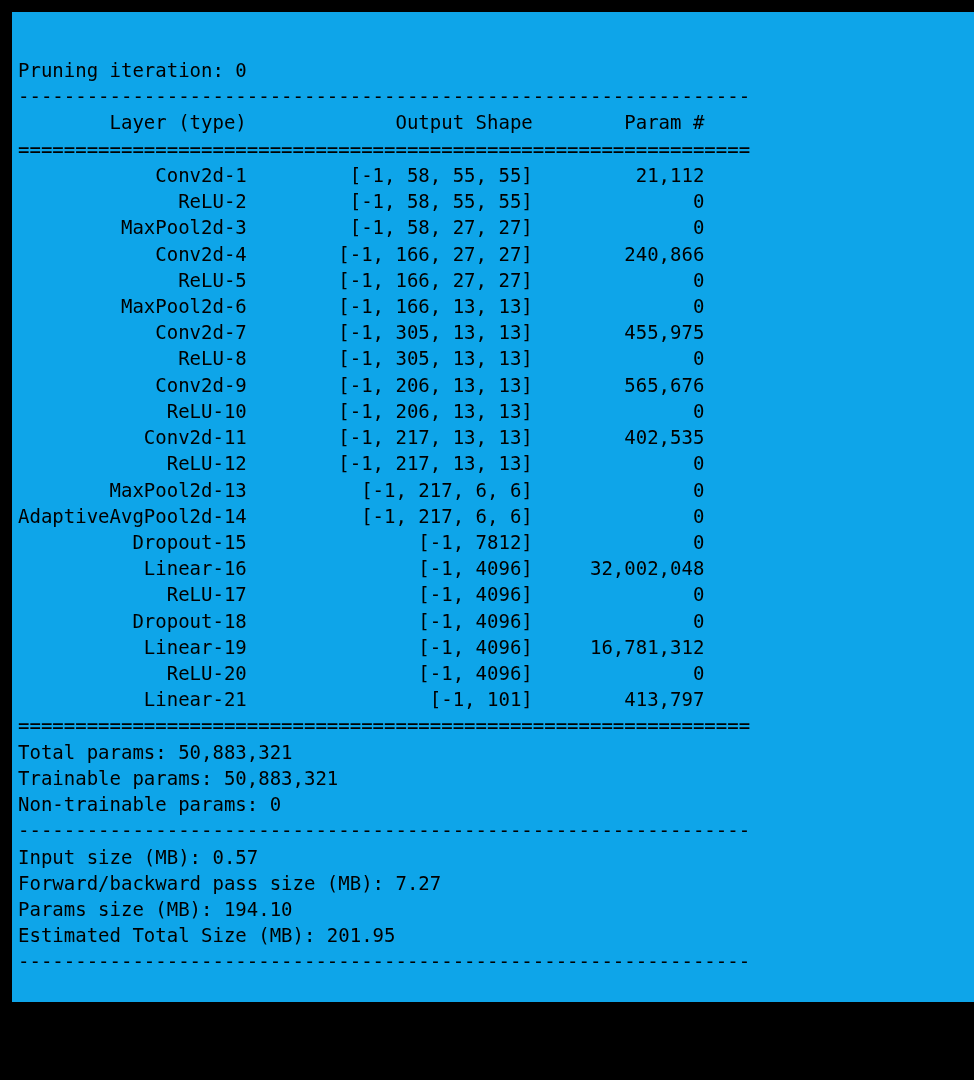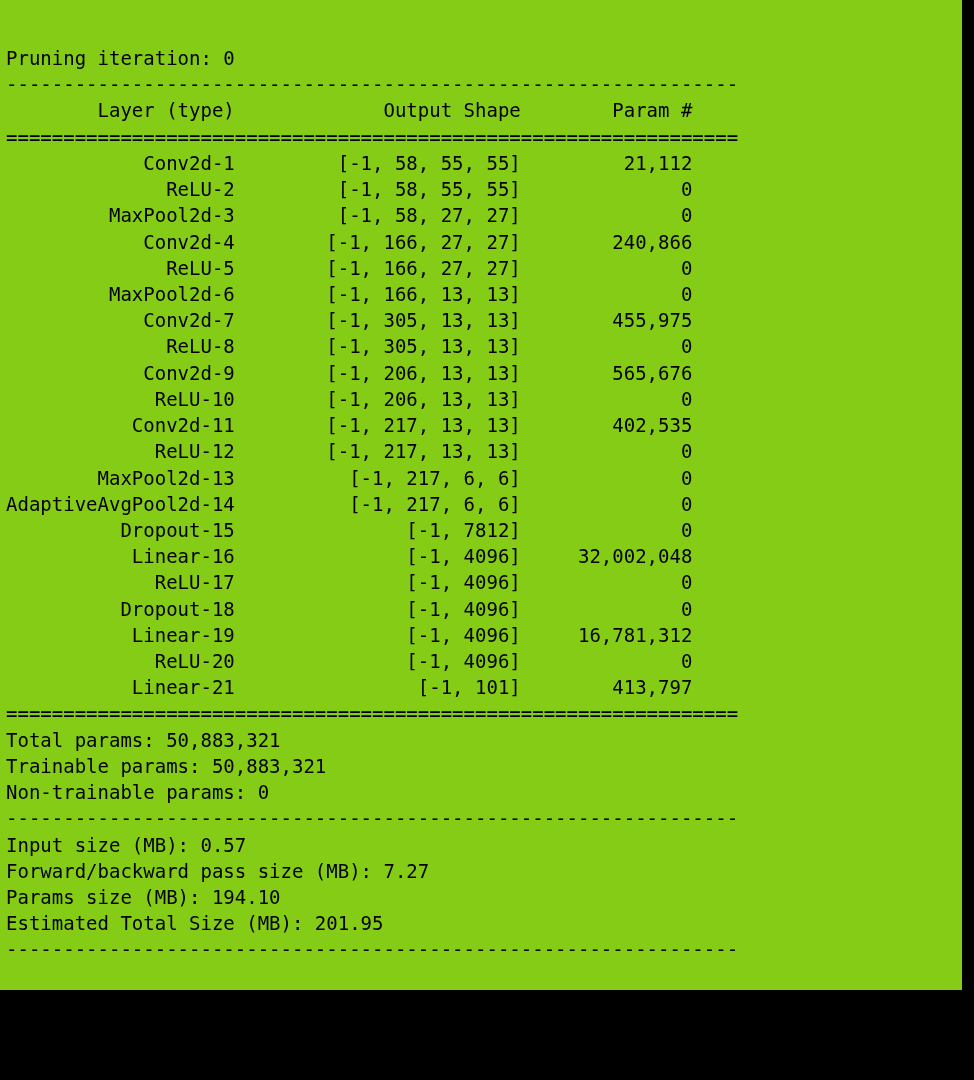--- a/index.html
+++ b/index.html
@@ -4,28 +4,28 @@
 <style>
   html, body {
     margin: 0;
     padding: 0;
     background: #000;
     width: 974px;
     height: 1080px;
     overflow: hidden;
   }
   .page {
-    background: #84cc16;
+    background: #0ea5e9;
     color: #000;
     font-family: "Menlo", "Consolas", "DejaVu Sans Mono", monospace;
     font-size: 19px;
     line-height: 1.38;
     white-space: pre;
     padding: 45px 6px 6px 6px;
-    margin: 0;
+    margin: 12px;
     width: 962px;
     height: 990px;
     box-sizing: border-box;
   }
 </style>
 </head>
 <body>
 
 <pre class="page" id="page">Pruning iteration: 0
 ----------------------------------------------------------------

